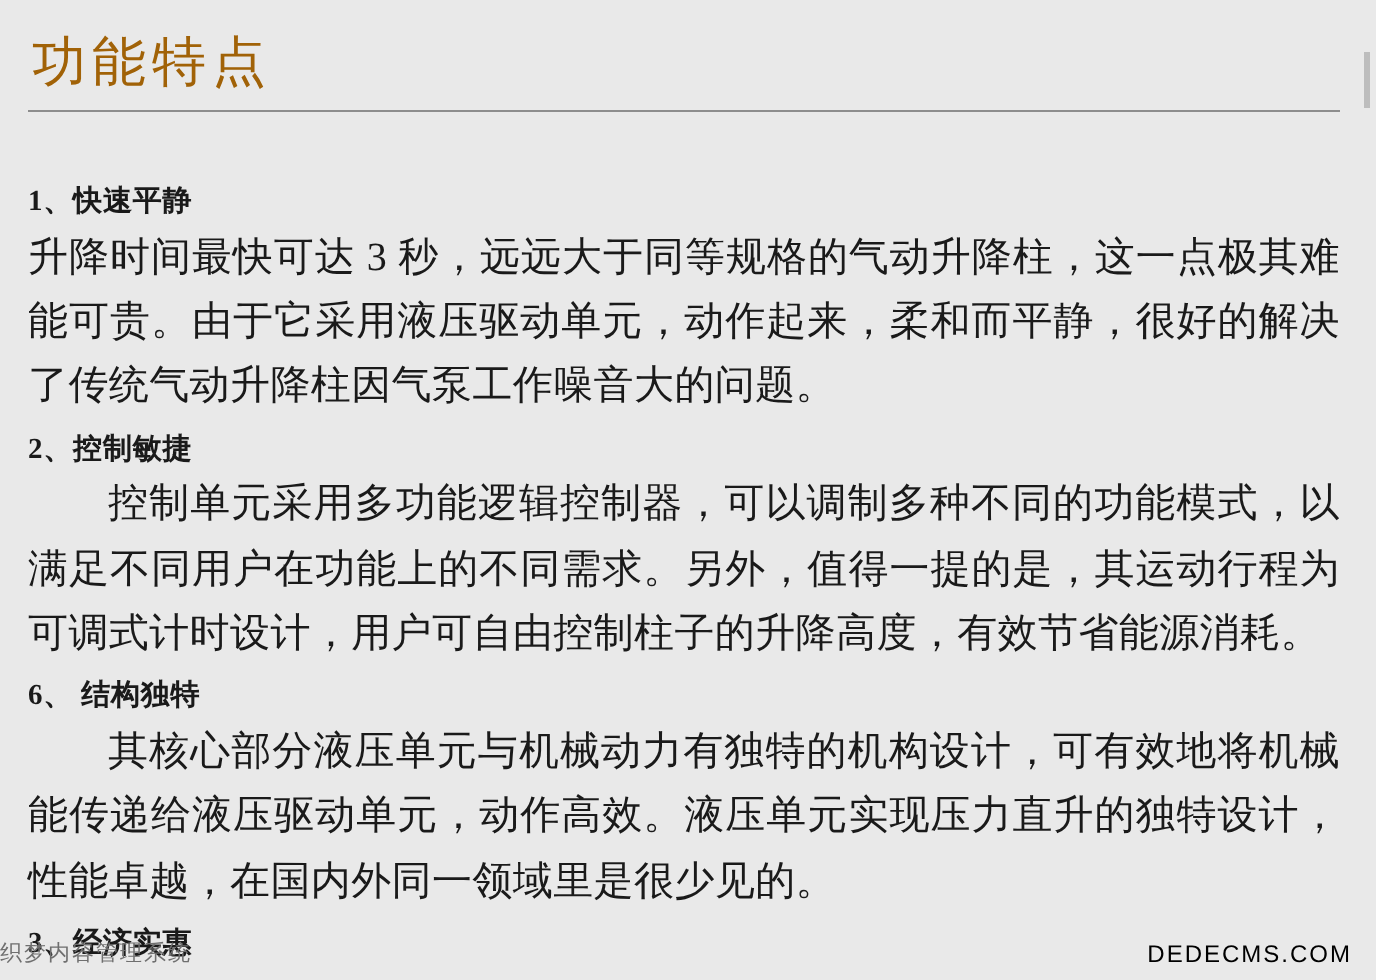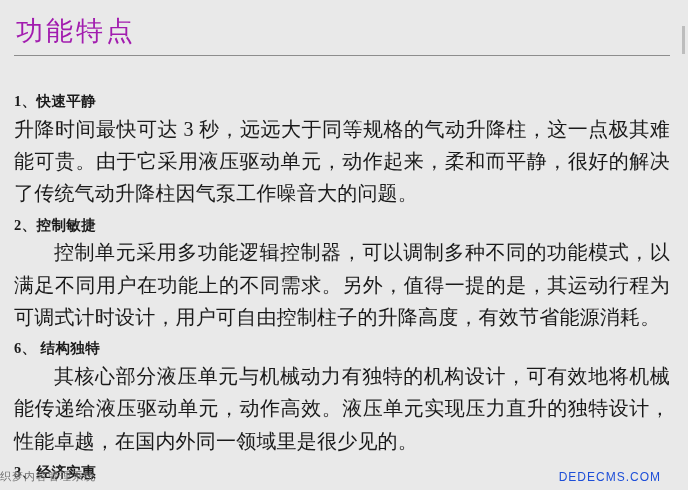--- a/index.html
+++ b/index.html
@@ -20,21 +20,21 @@
     width: 688px;
     height: 490px;
     box-sizing: border-box;
     padding: 14px 18px 0 14px;
   }
   .doc-title {
     font-family: "Liberation Serif", "DejaVu Serif", serif;
     font-size: 27px;
     font-weight: normal;
     letter-spacing: 3px;
-    color: #a21caf;
+    color: #a16207;
     margin: 0 0 6px 2px;
     line-height: 1.3;
   }
   .title-rule {
     border: 0;
     border-top: 1px solid #8d8d8d;
     margin: 2px 0 0 0;
     width: 100%;
   }
   .edge-mark {
@@ -74,24 +74,24 @@
     bottom: 6px;
     width: 688px;
     text-align: left;
     font-size: 11px;
     color: #6f6f6f;
     letter-spacing: 1px;
     font-family: "Liberation Sans", sans-serif;
   }
   .watermark {
     position: absolute;
-    right: 27px;
+    right: 12px;
     bottom: 6px;
     font-size: 12px;
-    color: #1d4ed8;
+    color: #000000;
     font-family: "Liberation Sans", sans-serif;
     letter-spacing: 1px;
   }
 </style>
 </head>
 <body>
 
 <div class="page">
 
   <div class="edge-mark"></div>

